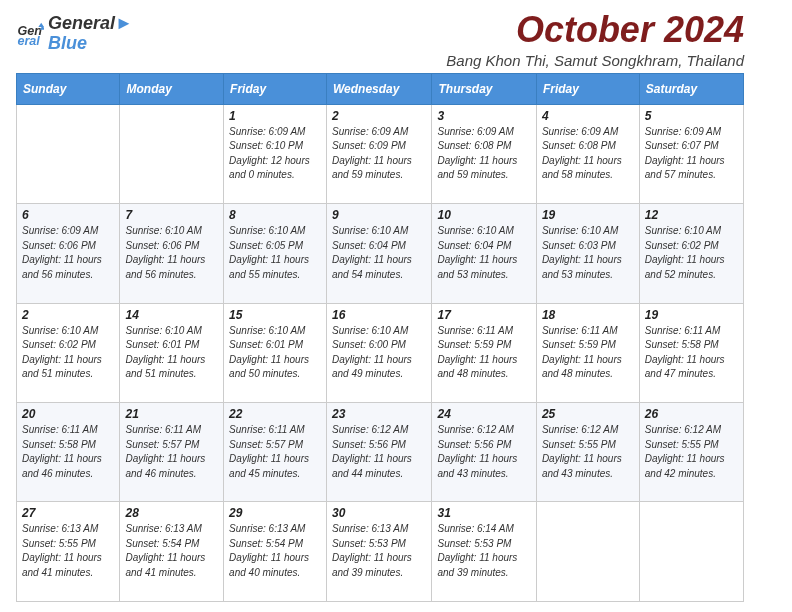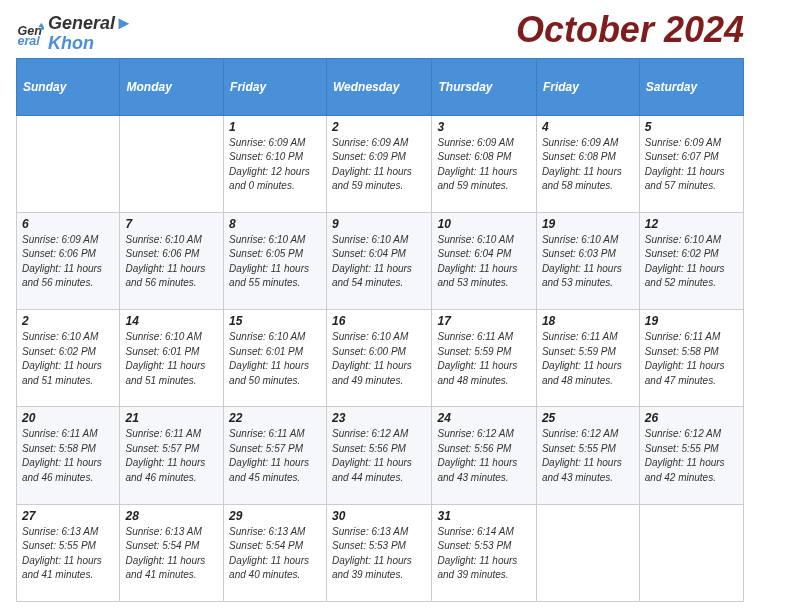--- a/index.html
+++ b/index.html
@@ -51,21 +51,21 @@
     .calendar {
       width: 100%;
       border-collapse: collapse;
       flex: 1;
       font-size: 10.5px;
     }
     .calendar thead th {
       background: #4a90d9;
       color: #fff;
       text-align: left;
-      padding: 21px 6px;
+      padding: 8px 6px;
       font-size: 12px;
       font-weight: bold;
       border: 1px solid #3a7fc1;
     }
     .calendar tbody td {
       border: 1px solid #ccc;
       vertical-align: top;
       padding: 4px 5px;
       width: 108px;
       height: 80px;
@@ -98,25 +98,26 @@
       <svg class="logo-icon" viewBox="0 0 40 40" xmlns="http://www.w3.org/2000/svg">
         <text x="2" y="22" font-size="18" font-weight="bold" fill="#333">Gen</text>
         <text x="2" y="36" font-size="18" font-weight="bold" fill="#4a90d9">eral</text>
         <polygon points="32,10 40,10 36,4" fill="#4a90d9"></polygon>
         <polygon points="34,14 42,14 38,8" fill="#4a90d9"></polygon>
       </svg>
       <div>
         <div style="font-size:18px;font-weight:bold;color:#333;line-height:1.1;">
           <span style="color:#333">General</span><span style="color:#4a90d9">►</span>
         </div>
-        <div style="font-size:18px;font-weight:bold;color:#4a90d9;line-height:1.1;">Khon</div>
+        <div style="font-size:18px;font-weight:bold;color:#4a90d9;line-height:1.1;">Blue</div>
       </div>
     </div>
     <div class="title-block">
       <div class="main-title">October 2024</div>
+      <div class="subtitle">Bang Khon Thi, Samut Songkhram, Thailand</div>
     </div>
   </div>
 
   <table class="calendar">
     <thead>
       <tr>
       <th>Sunday</th>
           <th>Monday</th>
           <th>Friday</th>
           <th>Wednesday</th>

